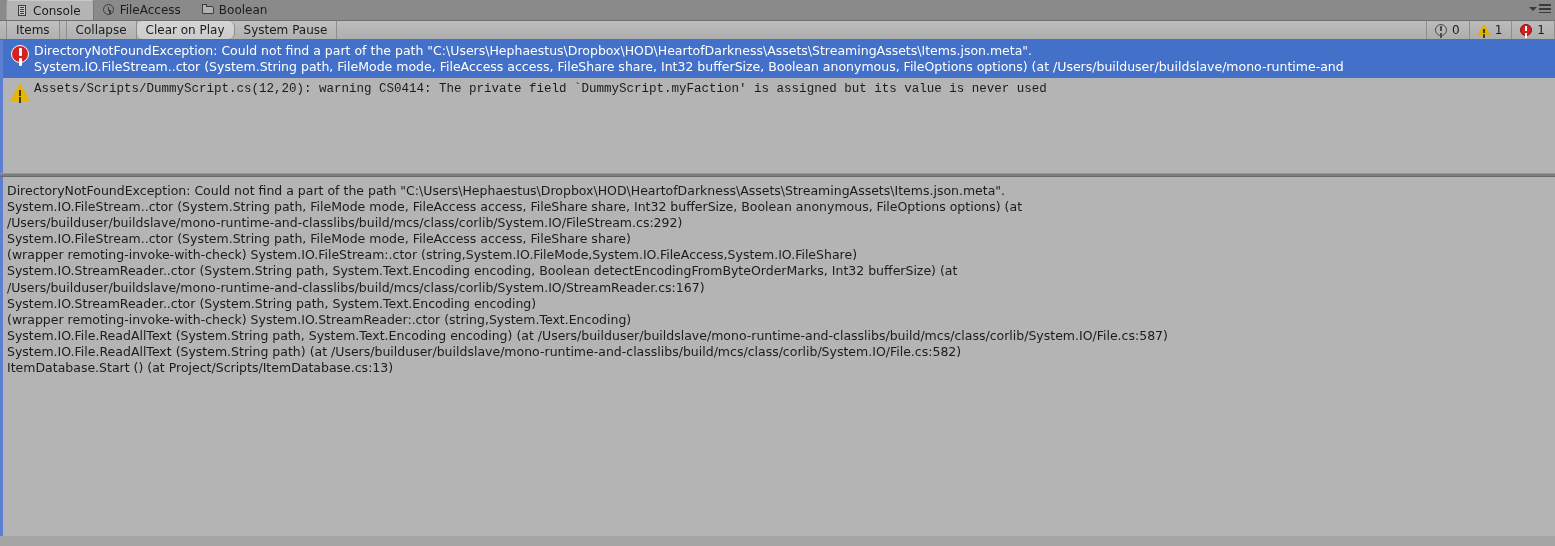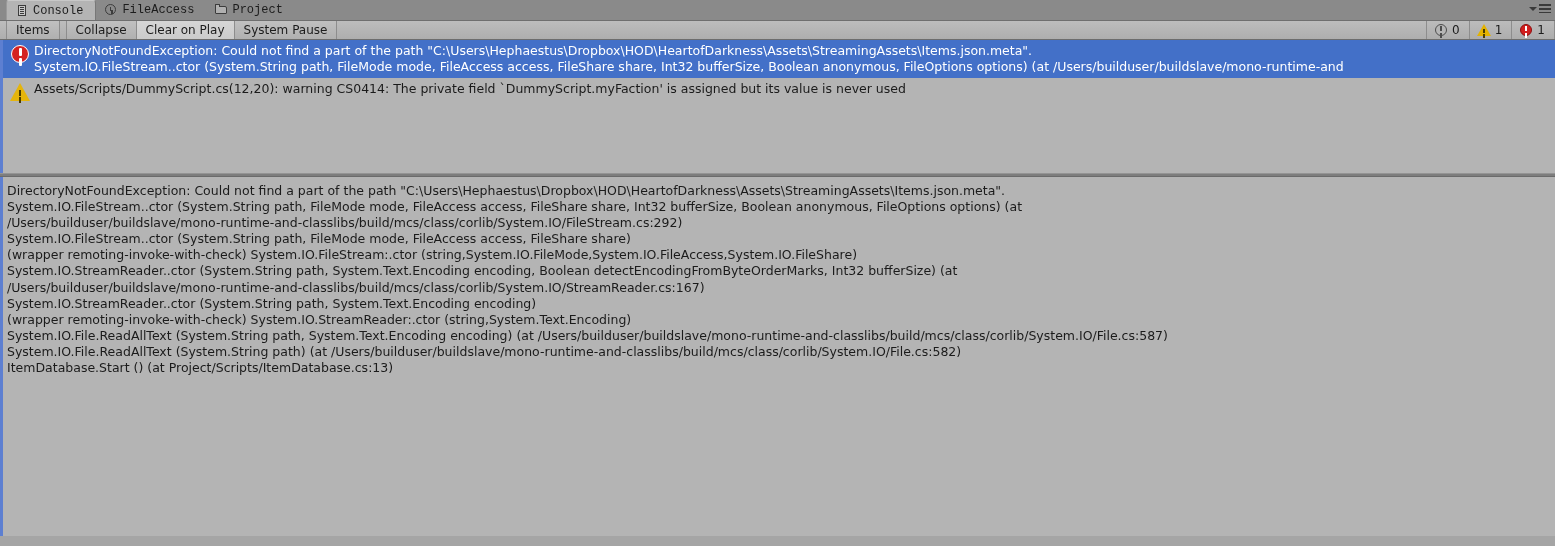--- a/index.html
+++ b/index.html
@@ -41,21 +41,20 @@
     align-items: center;
     gap: 5px;
     height: 20px;
     padding: 0 12px 0 9px;
     font-size: 12px;
     color: #1c1c1c;
     box-sizing: border-box;
     border-top-left-radius: 3px;
     border-top-right-radius: 3px;
     white-space: nowrap;
-    font-family: Liberation Mono, monospace;
   }
   .tab.active {
     background: #b4b4b4;
     border-top: 1px solid #c8c8c8;
     border-left: 1px solid #9a9a9a;
     border-right: 1px solid #777;
   }
   .tab.inactive {
     background: transparent;
     color: #1c1c1c;
@@ -169,20 +168,21 @@
     color: #1c1c1c;
     border-right: 1px solid #8d8d8d;
     background: linear-gradient(#c0c0c0, #b0b0b0);
     box-sizing: border-box;
     white-space: nowrap;
     cursor: default;
   }
   .tb-btn.first { border-left: 1px solid #8d8d8d; margin-left: 6px;}
   .tb-btn.pressed {
     background: linear-gradient(#d6d6d6, #cbcbcb);
+    border-radius: 6px;
   }
   .tb-gap {
     width: 6px;
     background: linear-gradient(#bdbdbd, #aeaeae);
   }
   .tb-fill {
     flex: 1 1 auto;
     background: linear-gradient(#bdbdbd, #aeaeae);
   }
   .tb-counter {
@@ -262,21 +262,21 @@
     display: flex;
     align-items: flex-start;
     padding: 3px 4px 3px 5px;
     box-sizing: border-box;
     min-height: 36px;
   }
   .log-row.selected {
     background: #4370c8;
     color: #ffffff;
   }
-  .log-row.alt { background: #b4b4b4; }
+  .log-row.alt { background: #b4b4b4; font-family: Liberation Mono, monospace; }
   .log-row .row-icon {
     width: 20px;
     height: 20px;
     flex: 0 0 auto;
     position: relative;
     margin: 1px 4px 0 2px;
   }
   .row-icon.err-big::before {
     content:"";
     position:absolute; left:1px; top:1px;
@@ -357,21 +357,21 @@
       <span>Console</span>
     </div>
 
     <div class="tab inactive">
       <span class="tab-icon icon-animation"></span>
       <span>FileAccess</span>
     </div>
 
     <div class="tab inactive">
       <span class="tab-icon icon-project"></span>
-      <span>Project</span>
+      <span>Boolean</span>
     </div>
 
     <div class="tabbar-spacer"></div>
 
     <div class="tab-menu-btn">
       <span class="tri-down"></span>
       <span class="hamburger"></span>
     </div>
   </div>
 

